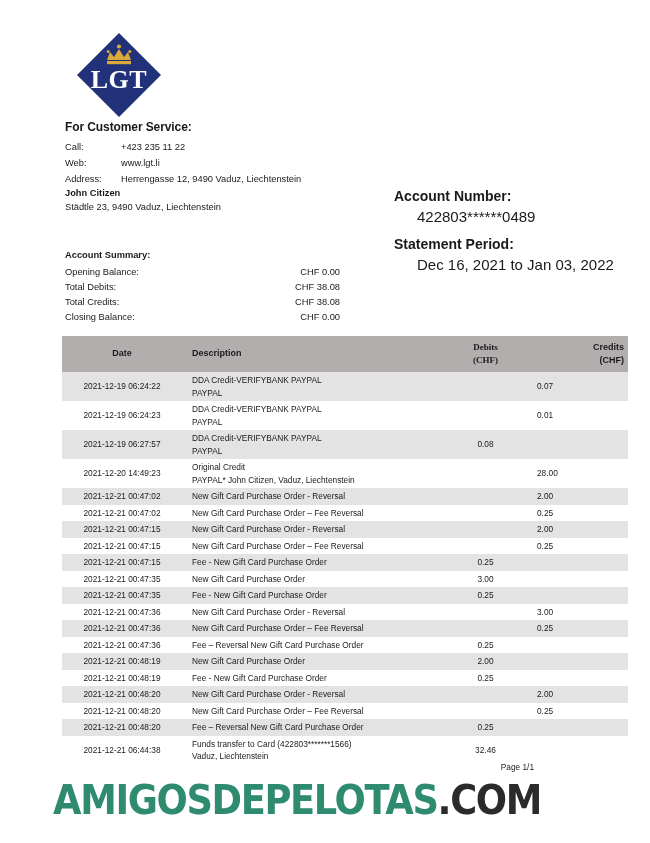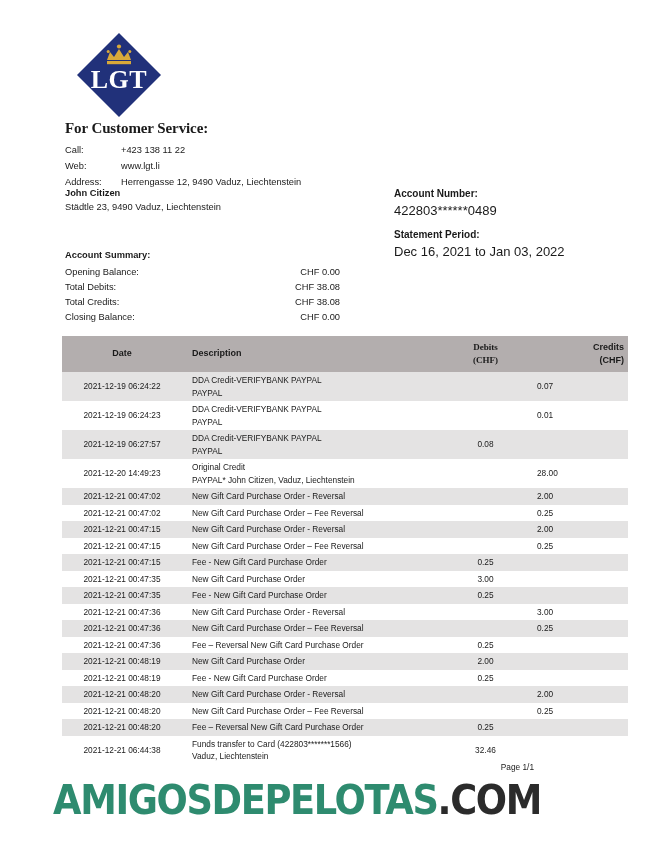--- a/index.html
+++ b/index.html
@@ -34,25 +34,24 @@
   .logo-svg { display: block; }
 
   
   .cs-block {
     position: absolute;
     left: 65px;
     top: 120px;
     width: 420px;
   }
   .cs-title {
-    font-size: 15px;
+    font-size: 12px;
     font-weight: bold;
     letter-spacing: -0.1px;
     margin-bottom: 5px;
-    font-family: Liberation Serif, serif;
   }
   .cs-row {
     display: flex;
     font-size: 9.3px;
     line-height: 16px;
   }
   .cs-label { width: 56px; flex: none; }
   .cs-value { flex: 1; }
 
   
@@ -70,27 +69,28 @@
   .holder-addr { font-size: 9.3px; }
 
   
   .meta-block {
     position: absolute;
     left: 394px;
     top: 188px;
     width: 220px;
   }
   .meta-title {
-    font-size: 10px;
+    font-size: 14px;
     font-weight: bold;
     margin-bottom: 4px;
   }
   .meta-value {
-    font-size: 13px;
+    font-size: 15px;
     margin-bottom: 11px;
+    margin-left: 23px;
   }
   .meta-value.last { margin-bottom: 0; }
 
   
   .summary-block {
     position: absolute;
     left: 65px;
     top: 250px;
     width: 275px;
   }
@@ -190,21 +190,21 @@
         <circle cx="55.8" cy="21.5" r="1.5" fill="#d9a93a"></circle>
       </g>
       <text x="45" y="58" font-family="Liberation Serif, serif" font-size="26" font-weight="bold" fill="#ffffff" text-anchor="middle" letter-spacing="0.5">LGT</text>
     </svg>
   </div>
 
   <div class="cs-block">
     <div class="cs-title">For Customer Service:</div>
     <div class="cs-row">
       <div class="cs-label">Call:</div>
-      <div class="cs-value">+423 138 11 22</div>
+      <div class="cs-value">+423 235 11 22</div>
     </div>
     <div class="cs-row">
       <div class="cs-label">Web:</div>
       <div class="cs-value">www.lgt.li</div>
     </div>
     <div class="cs-row">
       <div class="cs-label">Address:</div>
       <div class="cs-value">Herrengasse 12, 9490 Vaduz, Liechtenstein</div>
     </div>
   </div>

